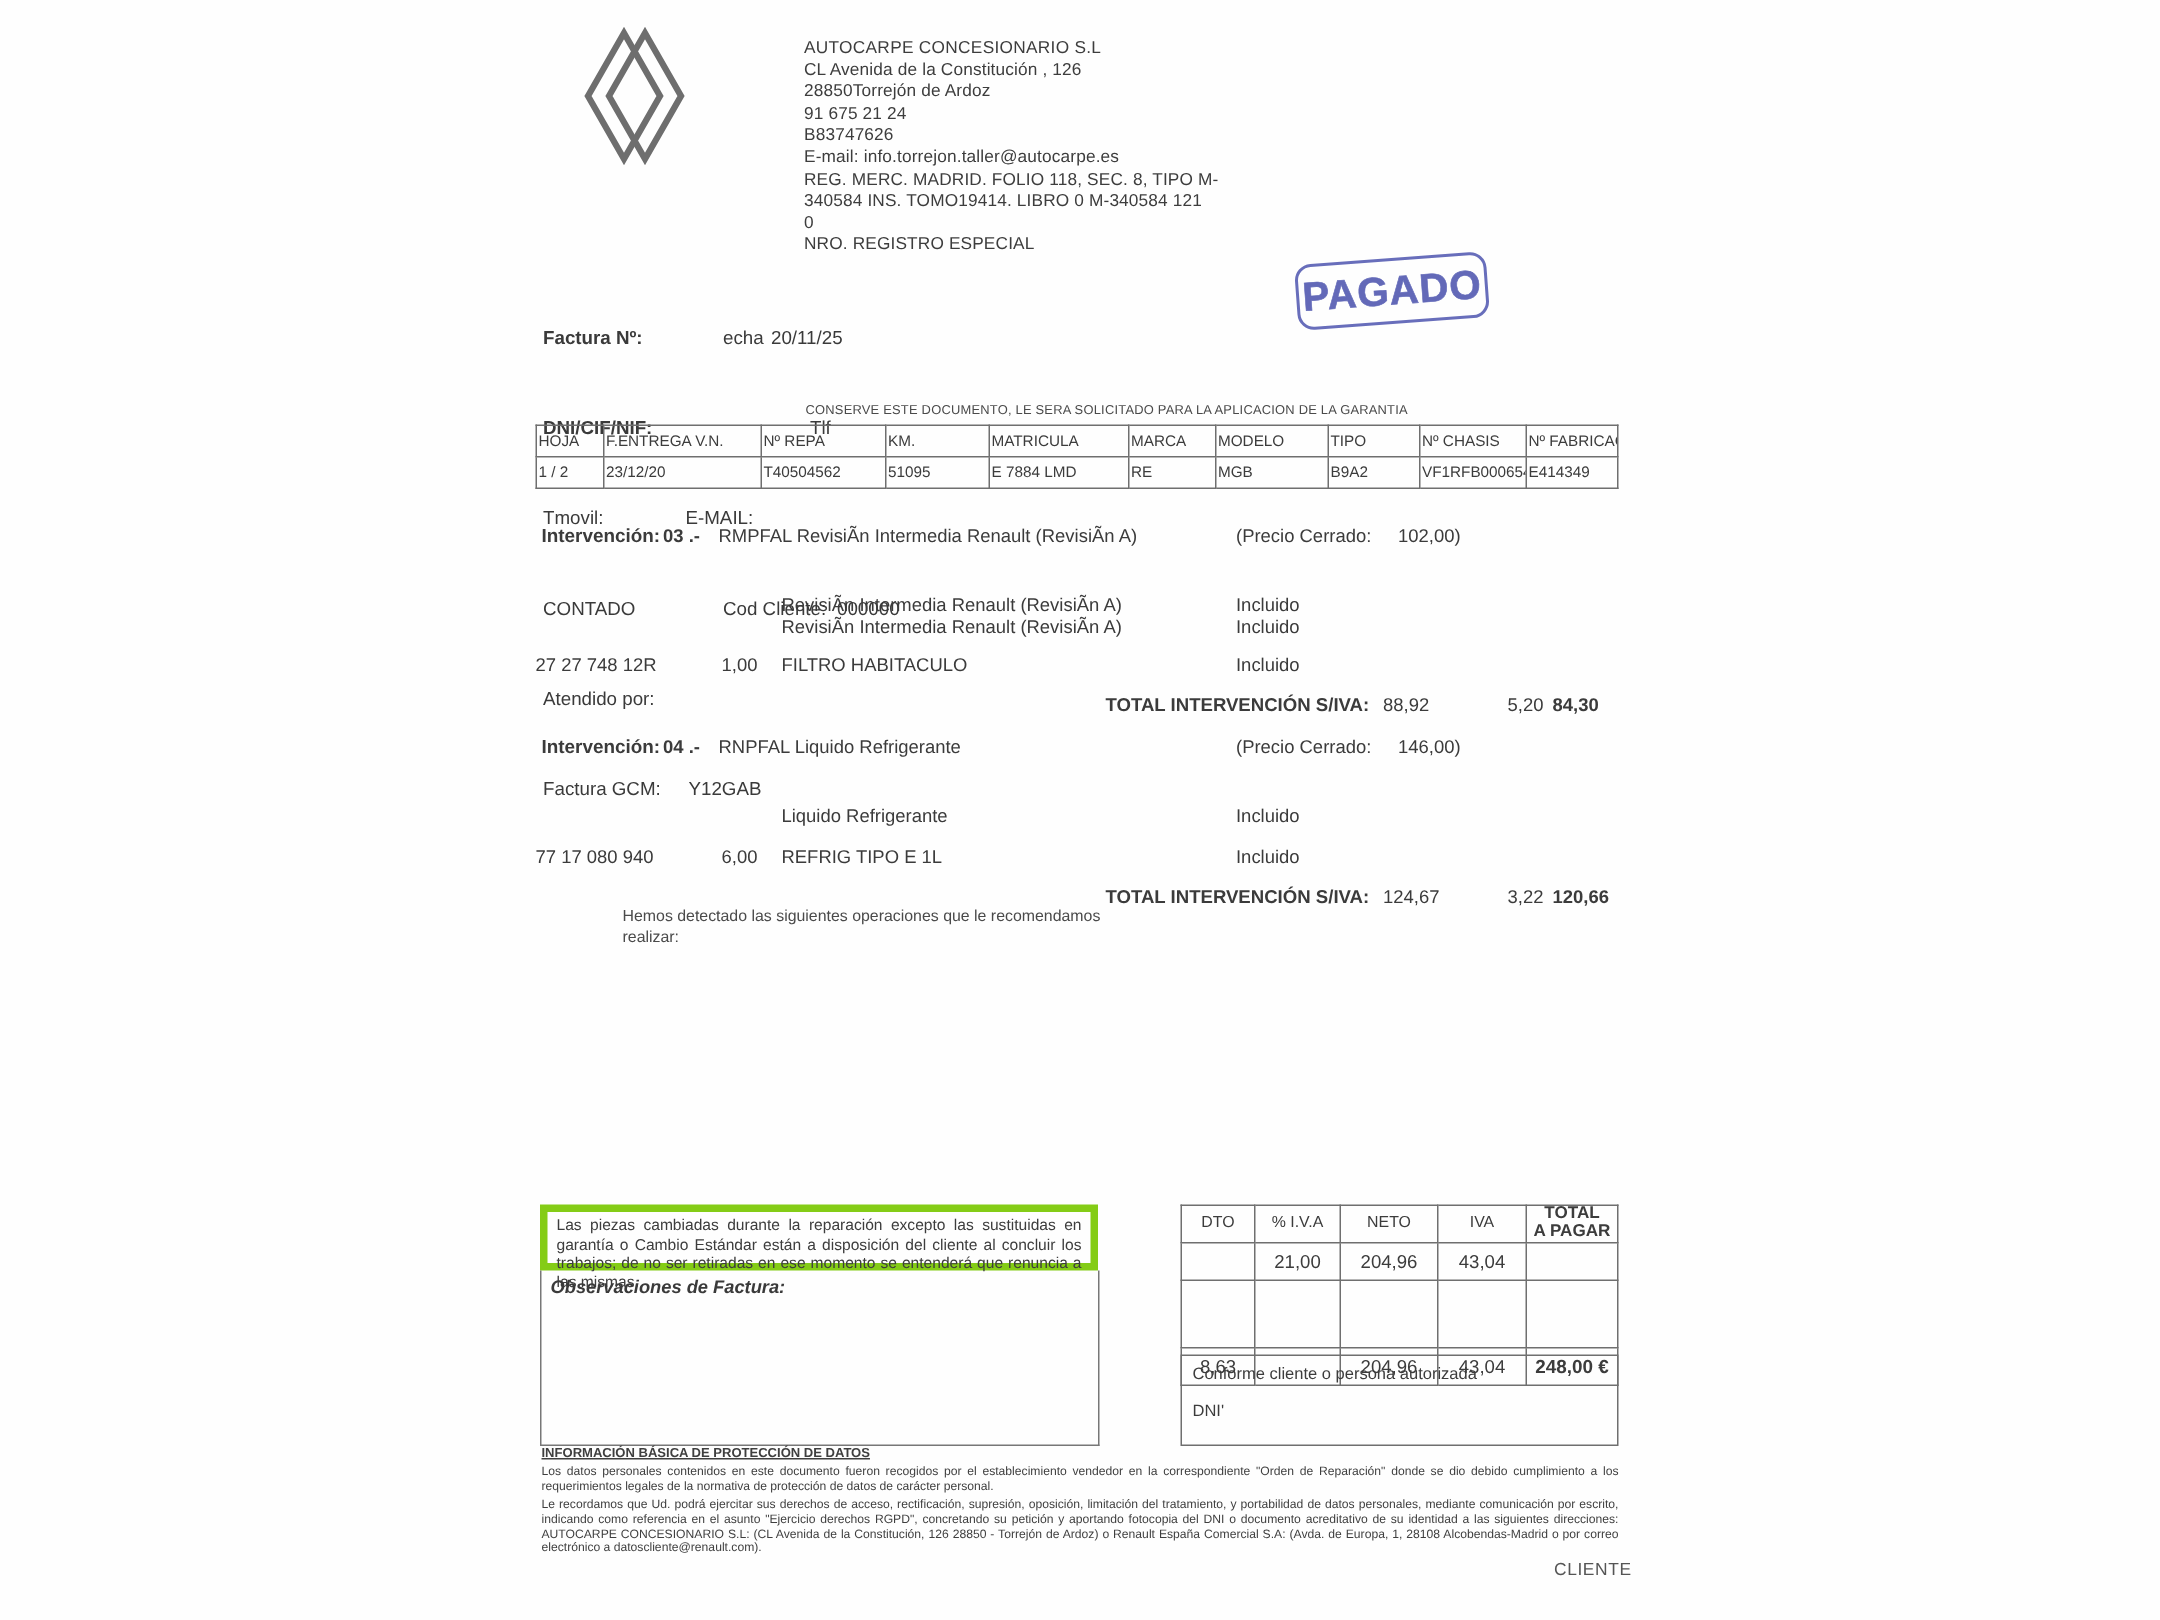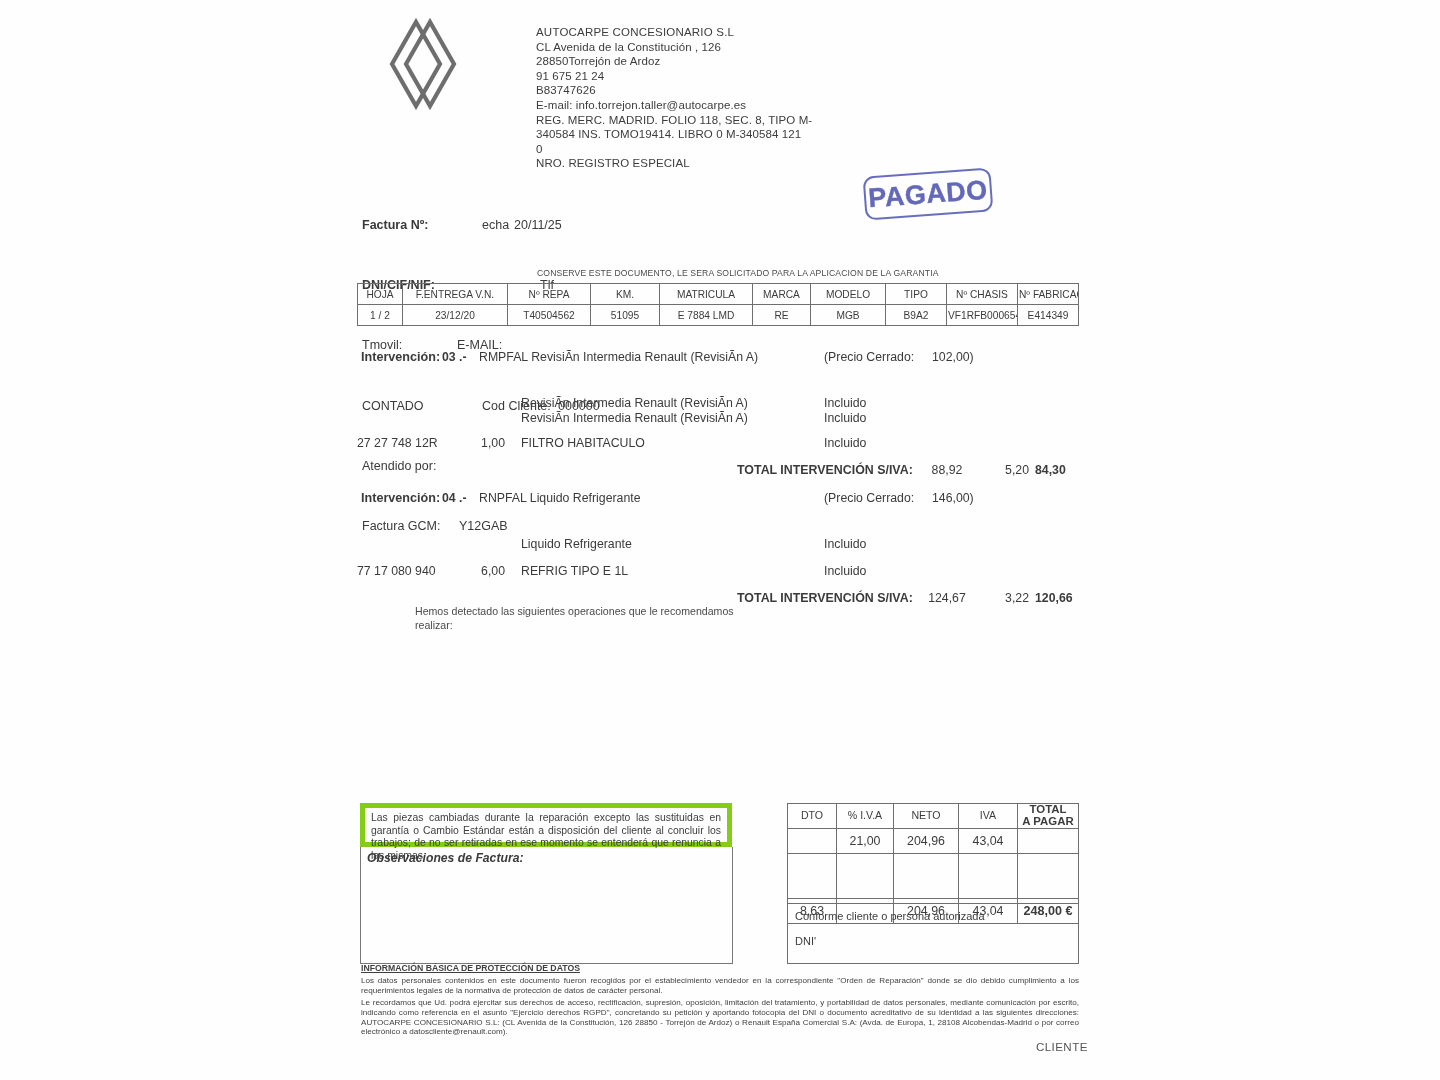--- a/index.html
+++ b/index.html
@@ -106,21 +106,20 @@
   .veh-table {
     position: absolute;
     left: 357px;
     top: 283px;
     width: 722px;
     border-collapse: collapse;
     table-layout: fixed;
   }
   .veh-table td {
     border: 1px solid #6f6f6f;
-    text-align: center;
     font-size: 10.2px;
     color: #3c3c3c;
     height: 20px;
     padding: 0 1px;
     overflow: hidden;
     white-space: nowrap;
   }
   .veh-table tr.vals td { font-size: 10.2px; }
 
   
@@ -163,21 +162,21 @@
   .abs { position: absolute; }
 
   .c-code { position: absolute; left: 0px; }
   .c-ud   { position: absolute; left: 116px; text-align: right; width: 32px; }
   .c-desc { position: absolute; left: 164px; }
   .c-inc  { position: absolute; left: 467px; }
   .c-pre  { position: absolute; left: 467px; }
   .c-pre-val { position: absolute; left: 575px; }
 
   .tot-lbl  { position: absolute; left: 380px; font-weight: bold; font-size: 12.4px; }
-  .tot-a { position: absolute; left: 565px; width: 50px; text-align: center; }
+  .tot-a { position: absolute; left: 565px; width: 50px; text-align: left; }
   .tot-b { position: absolute; left: 632px; width: 40px; text-align: right; }
   .tot-c { position: absolute; left: 678px; width: 48px; text-align: left; font-weight: bold; }
 
   .recom {
     position: absolute;
     left: 415px;
     top: 605px;
     width: 330px;
     font-size: 10.6px;
     line-height: 13.5px;

